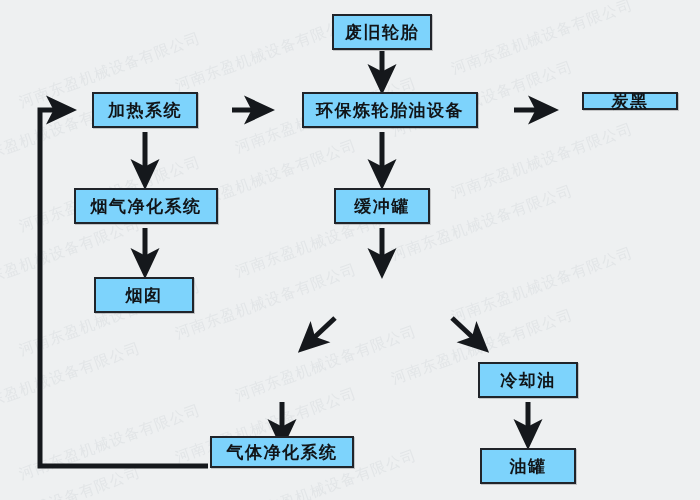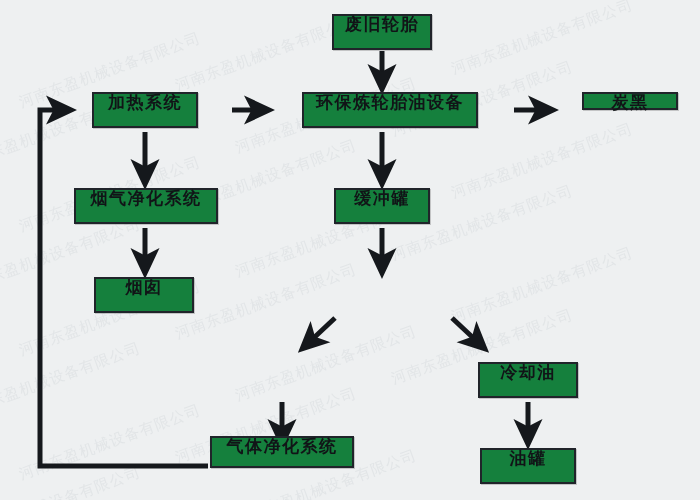--- a/index.html
+++ b/index.html
@@ -47,24 +47,24 @@
     width: 700px;
     height: 500px;
     z-index: 2;
     pointer-events: none;
   }
   
   .node {
     position: absolute;
     z-index: 3;
     box-sizing: border-box;
-    background: #15803d;
+    background: #7dd3fc;
     border: 2px solid #20242a;
     display: flex;
-    align-items: flex-start;
+    align-items: center;
     justify-content: center;
     color: #111417;
     font-size: 17px;
     font-weight: 700;
     letter-spacing: 1.5px;
     line-height: 1;
     white-space: nowrap;
     box-shadow: 1px 1px 0 rgba(0,0,0,0.18);
   }
   .node-inner {

